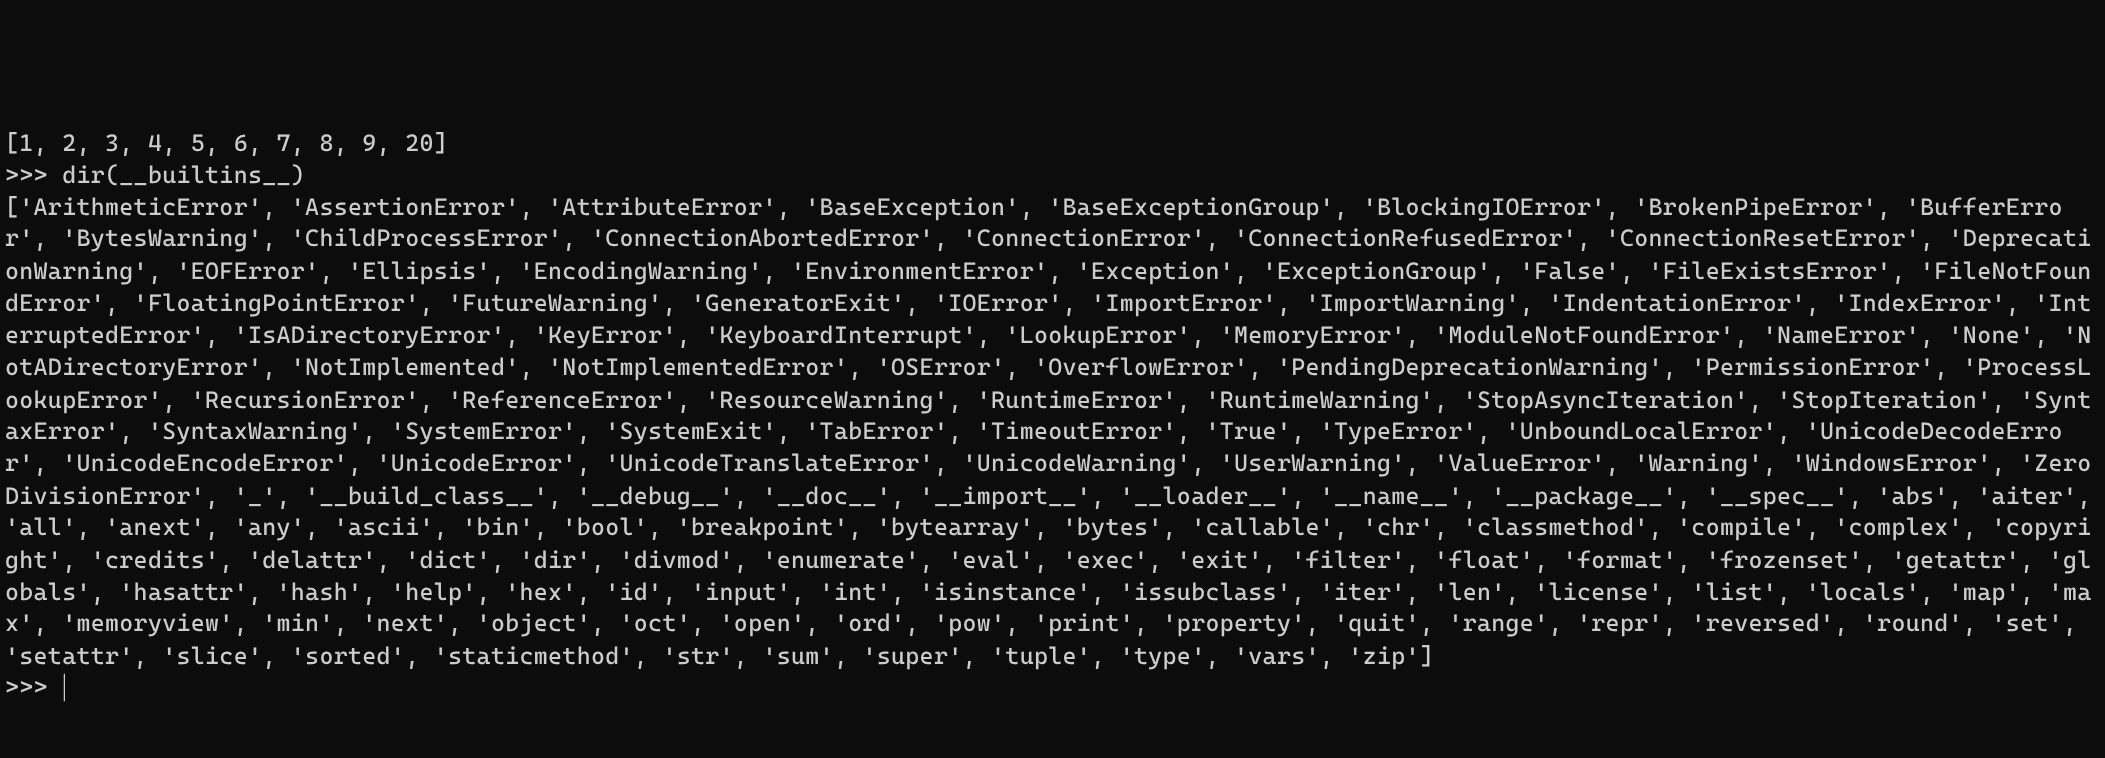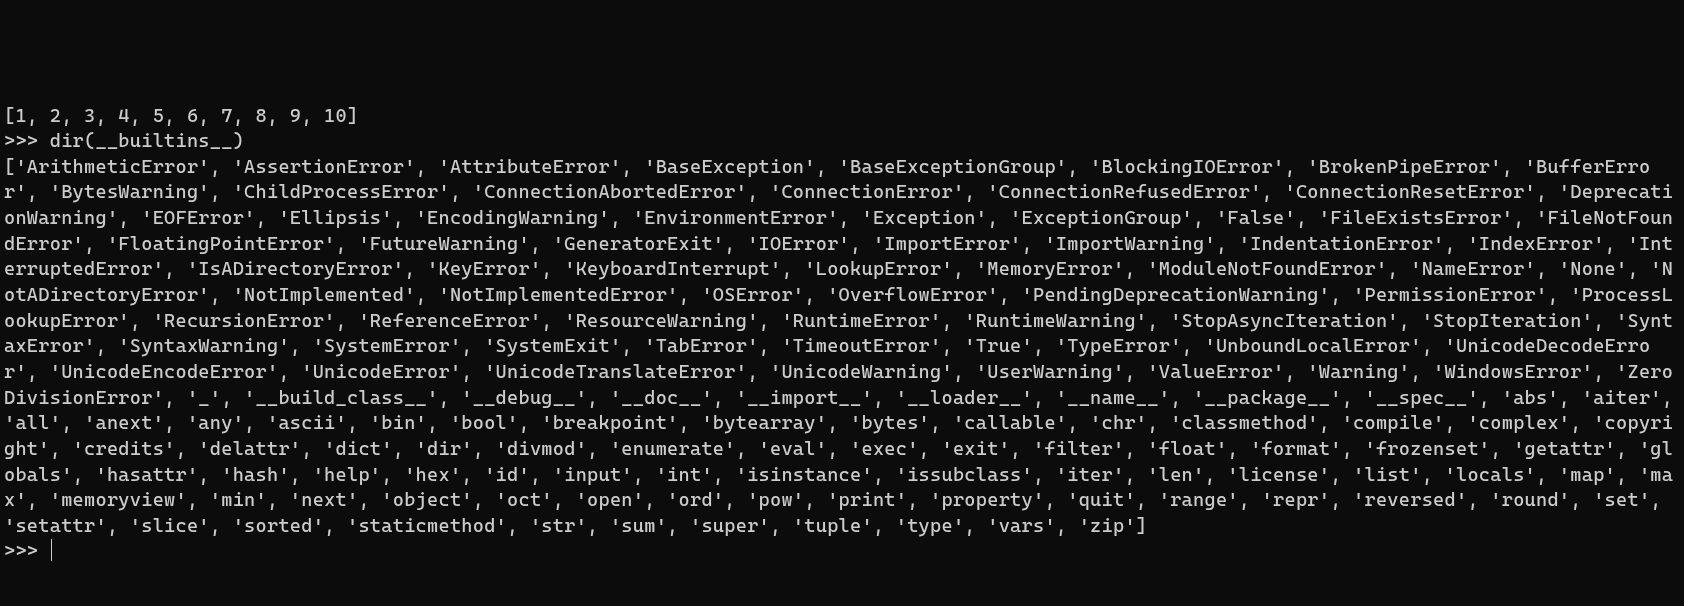--- a/index.html
+++ b/index.html
@@ -34,19 +34,19 @@
       background: #cccccc;
       vertical-align: text-bottom;
       margin-left: 1px;
     }
   </style>
 </head>
 <body>
 
 
 
-<div class="terminal"><span>[1, 2, 3, 4, 5, 6, 7, 8, 9, 10]</span>
+<div class="terminal"><span>[1, 2, 3, 4, 5, 6, 7, 8, 9, 20]</span>
 <span class="prompt">&gt;&gt;&gt; </span><span>dir(__builtins__)</span>
 <span id="builtins-output">['ArithmeticError', 'AssertionError', 'AttributeError', 'BaseException', 'BaseExceptionGroup', 'BlockingIOError', 'BrokenPipeError', 'BufferError', 'BytesWarning', 'ChildProcessError', 'ConnectionAbortedError', 'ConnectionError', 'ConnectionRefusedError', 'ConnectionResetError', 'DeprecationWarning', 'EOFError', 'Ellipsis', 'EncodingWarning', 'EnvironmentError', 'Exception', 'ExceptionGroup', 'False', 'FileExistsError', 'FileNotFoundError', 'FloatingPointError', 'FutureWarning', 'GeneratorExit', 'IOError', 'ImportError', 'ImportWarning', 'IndentationError', 'IndexError', 'InterruptedError', 'IsADirectoryError', 'KeyError', 'KeyboardInterrupt', 'LookupError', 'MemoryError', 'ModuleNotFoundError', 'NameError', 'None', 'NotADirectoryError', 'NotImplemented', 'NotImplementedError', 'OSError', 'OverflowError', 'PendingDeprecationWarning', 'PermissionError', 'ProcessLookupError', 'RecursionError', 'ReferenceError', 'ResourceWarning', 'RuntimeError', 'RuntimeWarning', 'StopAsyncIteration', 'StopIteration', 'SyntaxError', 'SyntaxWarning', 'SystemError', 'SystemExit', 'TabError', 'TimeoutError', 'True', 'TypeError', 'UnboundLocalError', 'UnicodeDecodeError', 'UnicodeEncodeError', 'UnicodeError', 'UnicodeTranslateError', 'UnicodeWarning', 'UserWarning', 'ValueError', 'Warning', 'WindowsError', 'ZeroDivisionError', '_', '__build_class__', '__debug__', '__doc__', '__import__', '__loader__', '__name__', '__package__', '__spec__', 'abs', 'aiter', 'all', 'anext', 'any', 'ascii', 'bin', 'bool', 'breakpoint', 'bytearray', 'bytes', 'callable', 'chr', 'classmethod', 'compile', 'complex', 'copyright', 'credits', 'delattr', 'dict', 'dir', 'divmod', 'enumerate', 'eval', 'exec', 'exit', 'filter', 'float', 'format', 'frozenset', 'getattr', 'globals', 'hasattr', 'hash', 'help', 'hex', 'id', 'input', 'int', 'isinstance', 'issubclass', 'iter', 'len', 'license', 'list', 'locals', 'map', 'max', 'memoryview', 'min', 'next', 'object', 'oct', 'open', 'ord', 'pow', 'print', 'property', 'quit', 'range', 'repr', 'reversed', 'round', 'set', 'setattr', 'slice', 'sorted', 'staticmethod', 'str', 'sum', 'super', 'tuple', 'type', 'vars', 'zip']</span>
 <span class="prompt">&gt;&gt;&gt; </span><span class="cursor"></span></div>
 
 
 
 
 </body></html>

